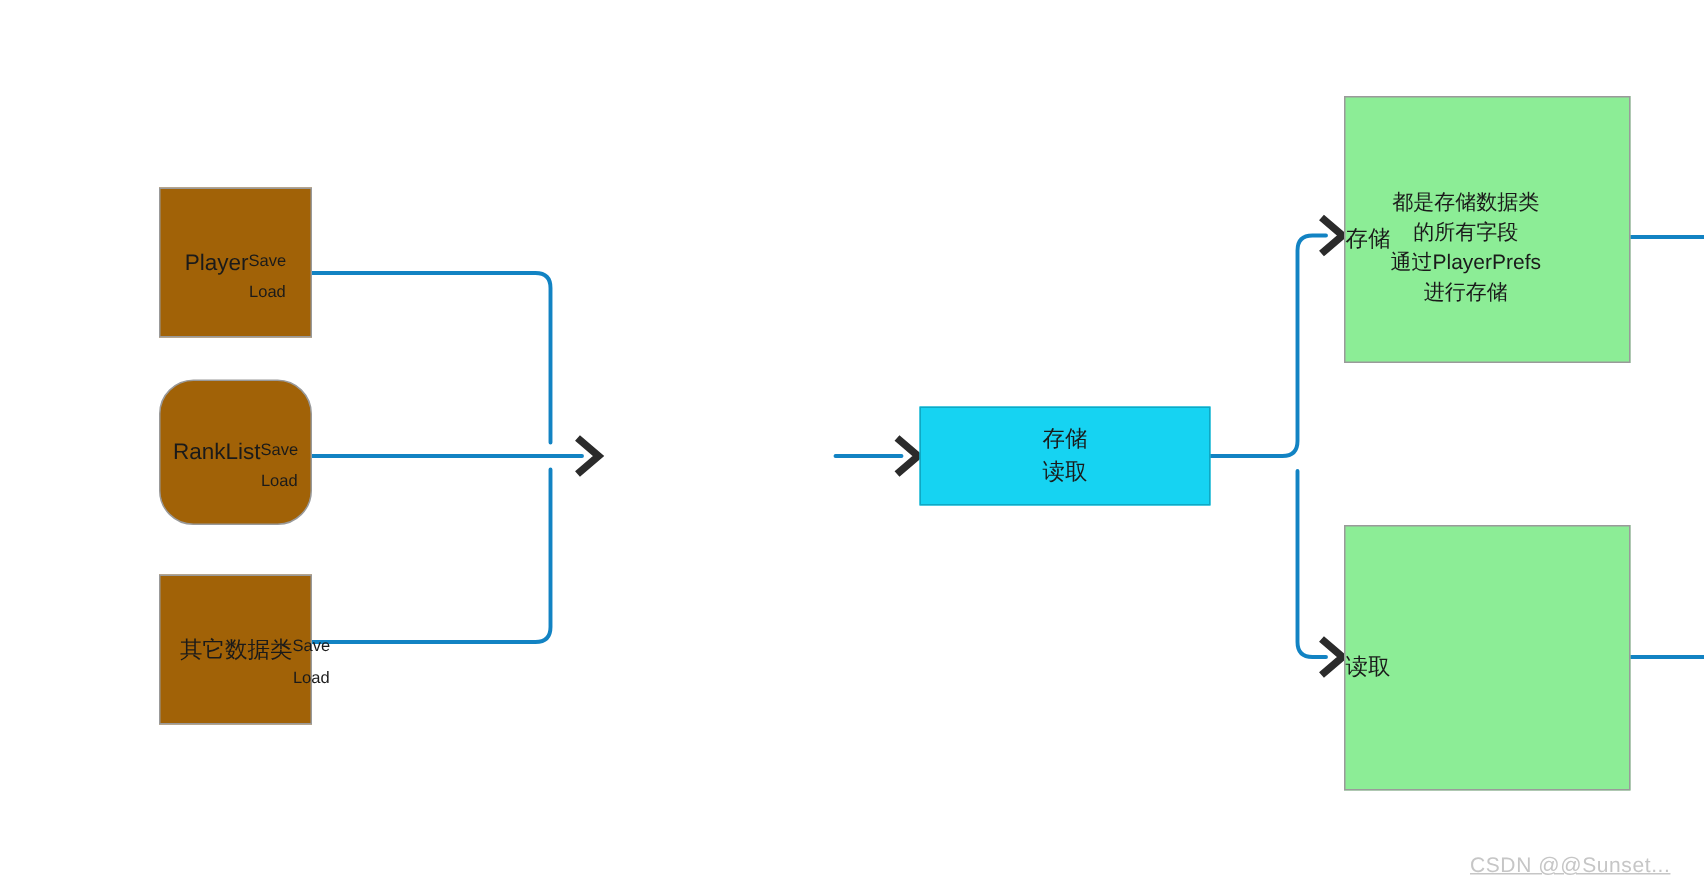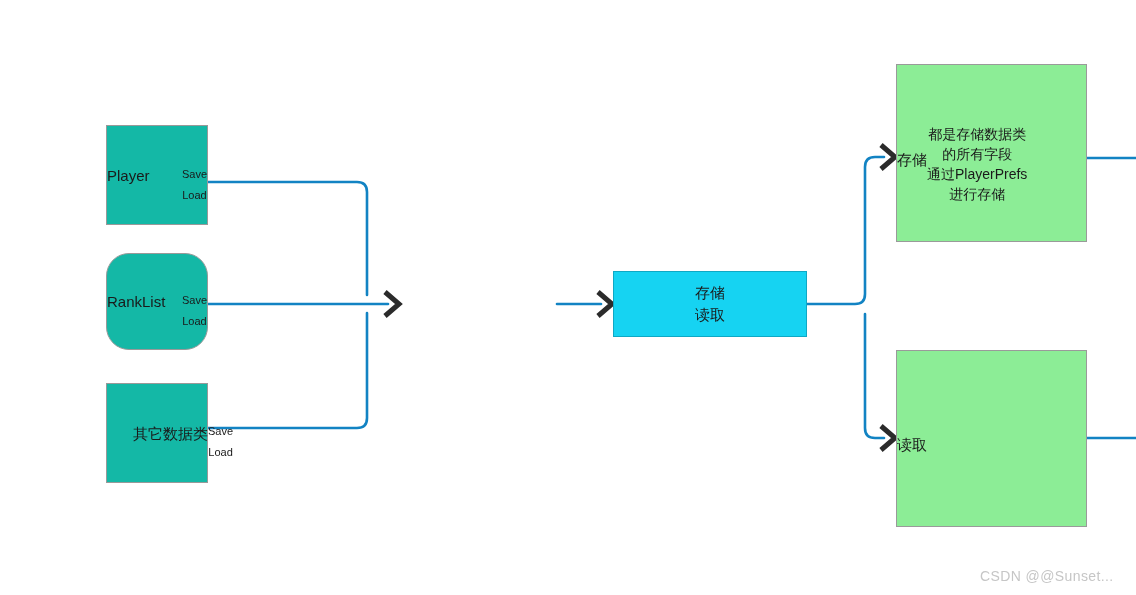--- a/index.html
+++ b/index.html
@@ -31,23 +31,23 @@
   }
   .node {
     position: absolute;
     box-sizing: border-box;
     display: flex;
     align-items: center;
     text-align: center;
     color: #1a1a1a;
   }
   .node-white {
-    background: #14b8a6;
+    background: #a16207;
     border: 1px solid #999999;
-    justify-content: space-between;
+    justify-content: center;
   }
   .node-cyan {
     background: #16d3f2;
     border: 1px solid #0fa8c4;
     justify-content: center;
   }
   .node-green {
     background: #8ced96;
     border: 1px solid #9a9a9a;
     justify-content: flex-start;
@@ -129,15 +129,15 @@
     <div class="node-sub green-sub">都是存储数据类
 的所有字段
 通过PlayerPrefs
 进行存储</div>
   </div>
 
   <div class="node node-green" style="left:896px; top:350px; width:191px; height:177px;">
     <div class="node-title green-title">读取</div>
   </div>
 
-  <div class="watermark" style="left:980px; top:568px;">CSDN @@Sunset...</div>
+  <div class="watermark" style="left:980px; top:568px;text-decoration:underline;">CSDN @@Sunset...</div>
 
 </div>
 
 </body></html>

